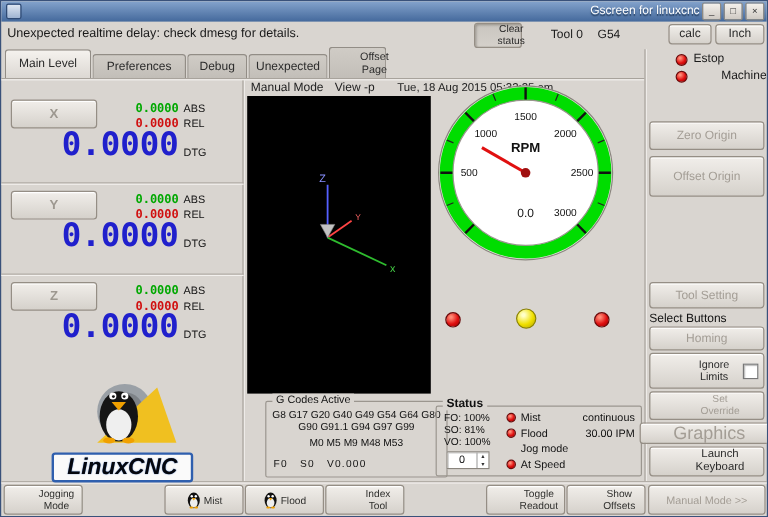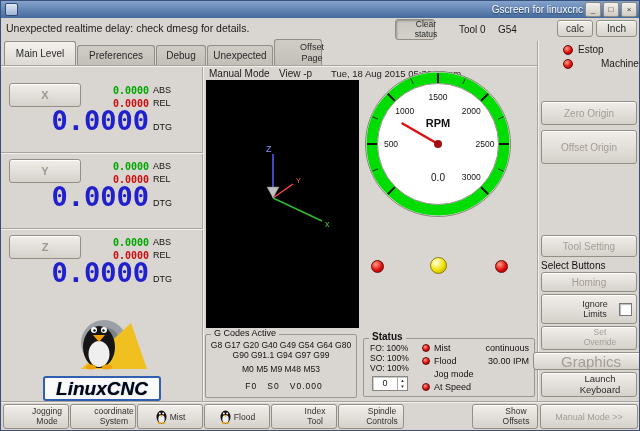--- a/index.html
+++ b/index.html
@@ -33,21 +33,21 @@
   .dro-rel{color:#d01010;}
   .dro-tag{position:absolute;font-size:9px;color:#111;}
   .dro-dtg{position:absolute;font-family:"DejaVu Sans Mono",monospace;font-weight:bold;font-size:27px;color:#2020cc;text-align:right;line-height:28px;}
   .hdr{position:absolute;font-size:10px;color:#222;white-space:nowrap;}
   .canvas3d{position:absolute;left:205px;top:79px;width:153px;height:248px;background:#000;}
   
   .frame{position:absolute;border:1px solid #9b968f;border-radius:2px;box-sizing:border-box;}
   .legend{position:absolute;top:-7px;left:5px;background:#d9d5d0;padding:0 3px;font-size:9px;color:#111;white-space:nowrap;}
   .legend.b{font-weight:bold;font-size:10px;top:-8px;}
   .gl{position:absolute;left:0;width:100%;text-align:center;font-size:8.5px;color:#111;white-space:pre;}
-  .gl-left{text-align:center;padding-left:6px;box-sizing:border-box;letter-spacing:1px;}
+  .gl-left{text-align:left;padding-left:6px;box-sizing:border-box;letter-spacing:1px;}
   .sm{position:absolute;font-size:8.5px;color:#111;white-space:nowrap;}
   .val{position:absolute;font-size:9px;color:#111;text-align:right;white-space:nowrap;}
   
   .led{position:absolute;border-radius:50%;box-sizing:border-box;border:1px solid #6a0a0a;
     background:radial-gradient(circle at 35% 30%, #ff8a76 8%, #e01010 55%, #8f0000);}
   .led.yellow{border-color:#8a8200;background:radial-gradient(circle at 35% 30%, #ffffc8 8%, #f0e000 55%, #b0a000);}
   
   .spin{position:absolute;background:#fff;border:1px solid #8a857e;display:flex;box-sizing:border-box;box-shadow:inset 1px 1px 0 #ccc;}
   .spin .v{flex:1;text-align:center;font-size:9px;color:#111;line-height:13px;}
   .spin .arr{width:9px;display:flex;flex-direction:column;align-items:center;justify-content:center;border-left:1px solid #aaa;font-size:4.5px;line-height:1.2;color:#333;}
@@ -169,32 +169,32 @@
     <text x="75" y="58" text-anchor="middle" font-family="Liberation Sans, sans-serif" font-size="11" font-weight="bold" fill="#111">RPM</text>
     <text x="75" y="112" text-anchor="middle" font-family="Liberation Sans, sans-serif" font-size="10" fill="#111">0.0</text>
     <line x1="75" y1="75" x2="38.6" y2="54" stroke="#e01010" stroke-width="2.5"></line>
     <circle cx="75" cy="75" r="4" fill="#a01010"></circle>
   </svg>
 
   <div class="led" style="left:370px;top:259px;width:13px;height:13px;"></div>
   <div class="led yellow" style="left:429px;top:256px;width:17px;height:17px;"></div>
   <div class="led" style="left:494px;top:259px;width:13px;height:13px;"></div>
 
-  <div class="frame" style="left:204px;top:333px;width:152px;height:64px;">
+  <div class="frame" style="left:220px;top:333px;width:152px;height:64px;">
     <span class="legend">G Codes Active</span>
     <div class="gl" style="top:5px;">G8 G17 G20 G40 G49 G54 G64 G80</div>
     <div class="gl" style="top:15px;">G90 G91.1 G94 G97 G99</div>
     <div class="gl" style="top:29px;">M0 M5 M9 M48 M53</div>
     <div class="gl gl-left" style="top:46px;">F0   S0   V0.000</div>
   </div>
 
   <div class="frame" style="left:362px;top:337px;width:172px;height:59px;">
     <span class="legend b">Status</span>
     <span class="sm" style="left:6px;top:4px;">FO: 100%</span>
-    <span class="sm" style="left:6px;top:14px;">SO: 100%</span>
+    <span class="sm" style="left:6px;top:14px;">SO: 81%</span>
     <span class="sm" style="left:6px;top:24px;">VO: 100%</span>
     <div class="spin" style="left:8px;top:37px;width:36px;height:15px;">
       <span class="v">0</span>
       <span class="arr">
         <span>▲</span>
         <span>▼</span>
       </span>
     </div>
     <div class="led" style="left:58px;top:5px;width:8px;height:8px;"></div>
     <span class="val" style="left:70px;top:4px;text-align:left;">Mist</span>
@@ -225,22 +225,20 @@
   <button class="btn two dis" style="left:540px;top:325px;width:96px;height:24px;font-size:8.5px;">Set
 Override</button>
   <button class="btn dis" style="left:532px;top:351px;width:116px;height:18px;font-size:15px;">Graphics</button>
   <button class="btn two" style="left:540px;top:371px;width:96px;height:25px;font-size:9.5px;">Launch
 Keyboard</button>
   <button class="btn dis" style="left:539px;top:403px;width:98px;height:25px;font-size:9px;">Manual Mode &gt;&gt;</button>
 
   <div class="hgroove" style="left:0;top:400px;width:640px;"></div>
   <button class="btn two bbtn" style="left:2px;">Jogging
 Mode</button>
-  <button class="btn two bbtn" style="left:69px;">coordinate
-System</button>
   <button class="btn bbtn" style="left:136px;">
     <svg class="ic" width="13" height="15" viewBox="0 0 13 15">
       <ellipse cx="6.5" cy="8" rx="5" ry="6.5" fill="#111"></ellipse>
       <ellipse cx="6.5" cy="10" rx="3.2" ry="4" fill="#eee"></ellipse>
       <circle cx="4.8" cy="4.5" r="1" fill="#fff"></circle>
         <circle cx="8.2" cy="4.5" r="1" fill="#fff"></circle>
       <polygon points="5,6 8,6 6.5,8" fill="#f0a000"></polygon>
       <ellipse cx="4.5" cy="14" rx="1.6" ry="1" fill="#f0a000"></ellipse>
         <ellipse cx="8.5" cy="14" rx="1.6" ry="1" fill="#f0a000"></ellipse>
     </svg>
@@ -253,22 +251,22 @@
       <circle cx="4.8" cy="4.5" r="1" fill="#fff"></circle>
         <circle cx="8.2" cy="4.5" r="1" fill="#fff"></circle>
       <polygon points="5,6 8,6 6.5,8" fill="#f0a000"></polygon>
       <ellipse cx="4.5" cy="14" rx="1.6" ry="1" fill="#f0a000"></ellipse>
         <ellipse cx="8.5" cy="14" rx="1.6" ry="1" fill="#f0a000"></ellipse>
     </svg>
     <span>Flood</span>
   </button>
   <button class="btn two bbtn" style="left:270px;">Index
 Tool</button>
-  <button class="btn two bbtn" style="left:337px;">Spindle
-Controls</button>
+  <button class="btn two bbtn" style="left:404px;">Toggle
+Readout</button>
   <button class="btn two bbtn" style="left:471px;">Show
 Offsets</button>
 
   <div class="logo">
     <svg width="110" height="56" viewBox="0 0 110 56">
       <circle cx="57" cy="28" r="23" fill="#9aa0a6"></circle>
       <circle cx="57" cy="28" r="16" fill="#7d8287"></circle>
       <polygon points="34,54 100,54 84,8" fill="#f0c020"></polygon>
       <ellipse cx="52" cy="32" rx="16" ry="21" fill="#151515"></ellipse>
       <ellipse cx="52" cy="39" rx="10.5" ry="13" fill="#efefef"></ellipse>

